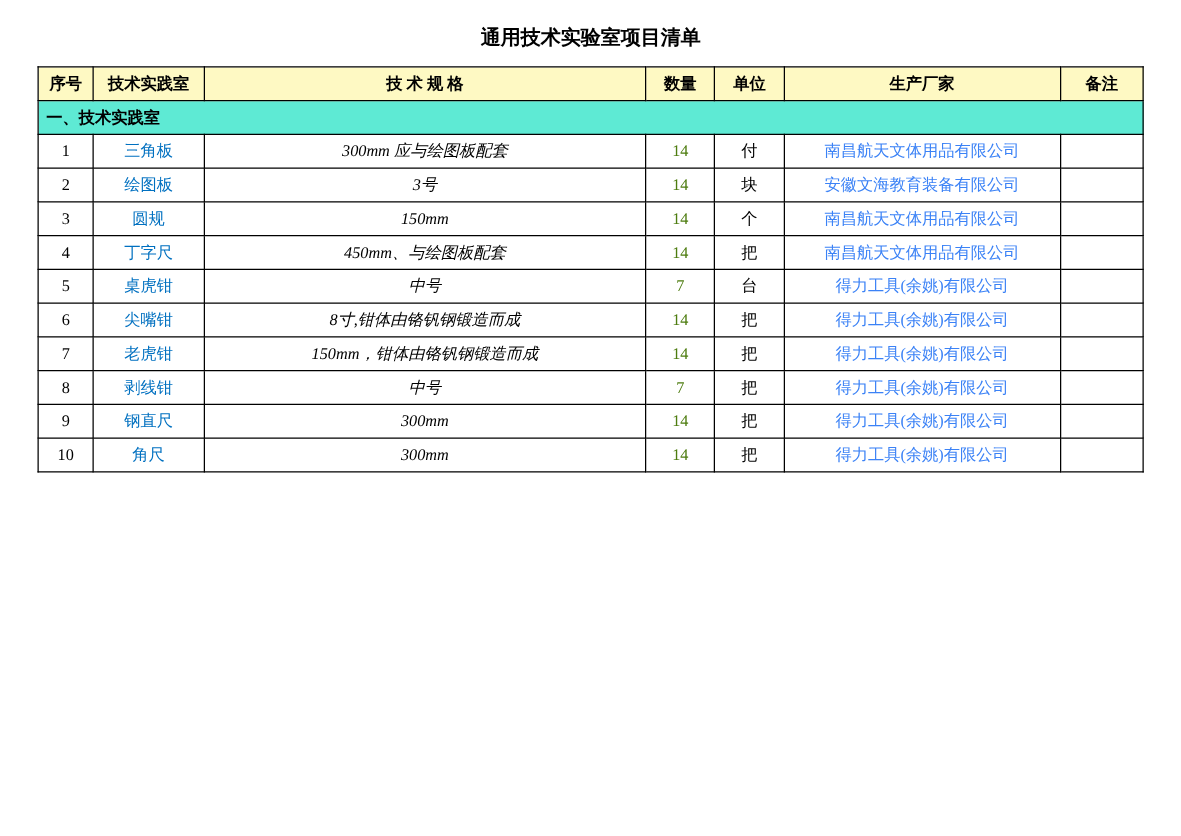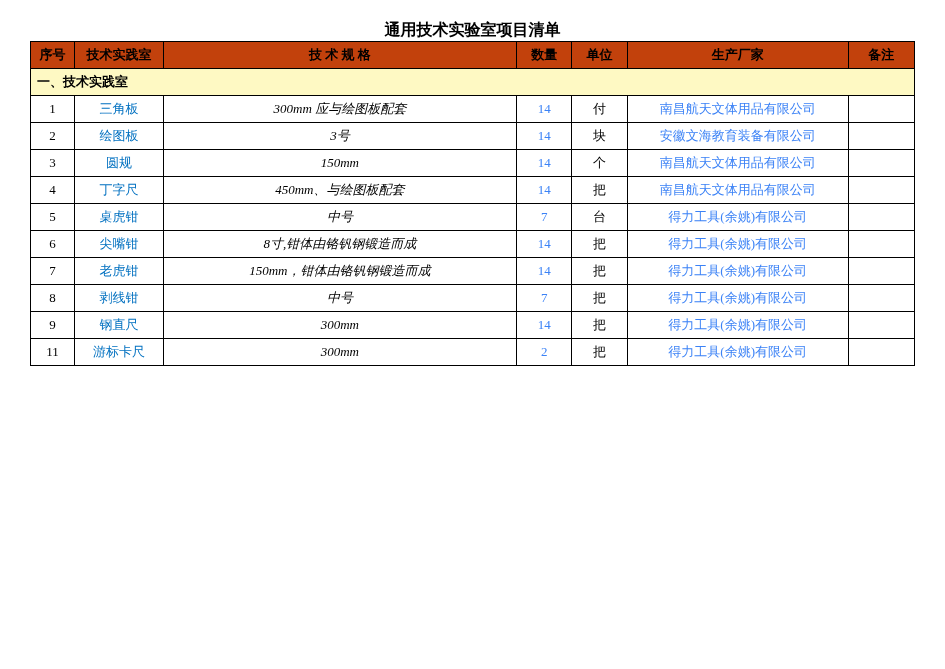--- a/index.html
+++ b/index.html
@@ -11,44 +11,45 @@
       background: #ffffff;
       font-family: SimSun, "宋体", serif;
       font-size: 13px;
       color: #000000;
       padding: 20px 30px;
     }
     .page-title {
       text-align: center;
       font-size: 16px;
       font-weight: bold;
+      margin-bottom: 12px;
       color: #000;
     }
     .main-table {
       width: 100%;
       border-collapse: collapse;
       table-layout: fixed;
     }
     .main-table th,
     .main-table td {
       border: 1px solid #000;
       padding: 4px 6px;
       text-align: center;
       vertical-align: middle;
       font-size: 13px;
     }
     .main-table th {
-      background-color: #c2410c;
+      background-color: #fef9c3;
       font-weight: bold;
       color: #000;
     }
     .section-header td {
       text-align: left;
       font-weight: bold;
-      background-color: #fef9c3;
+      background-color: #5eead4;
       color: #000;
       padding-left: 6px;
     }
     .col-seq { width: 4%; }
     .col-name { width: 8%; }
     .col-spec { width: 32%; }
     .col-qty { width: 5%; }
     .col-unit { width: 5%; }
     .col-mfr { width: 20%; }
     .col-note { width: 6%; }
@@ -59,21 +60,21 @@
     }
     .spec-text {
       text-align: left;
       padding-left: 8px;
       font-style: italic;
     }
     .mfr-text {
       color: #3b82f6;
     }
     .qty-text {
-      color: #3b82f6;
+      color: #4d7c0f;
     }
     .unit-text {
       color: #000;
     }
   </style>
 </head>
 <body>
 
 <div class="page-title">通用技术实验室项目清单</div>
 
@@ -177,22 +178,22 @@
       <tr>
         <td>9</td>
         <td class="item-name">钢直尺</td>
         <td class="spec-text">300mm</td>
         <td class="qty-text">14</td>
         <td class="unit-text">把</td>
         <td class="mfr-text">得力工具(余姚)有限公司</td>
         <td></td>
       </tr>
       <tr>
-        <td>11</td>
-        <td class="item-name">游标卡尺</td>
+        <td>10</td>
+        <td class="item-name">角尺</td>
         <td class="spec-text">300mm</td>
-        <td class="qty-text">2</td>
+        <td class="qty-text">14</td>
         <td class="unit-text">把</td>
         <td class="mfr-text">得力工具(余姚)有限公司</td>
         <td></td>
       </tr>
     </tbody>
 </table>
 
 </body></html>

